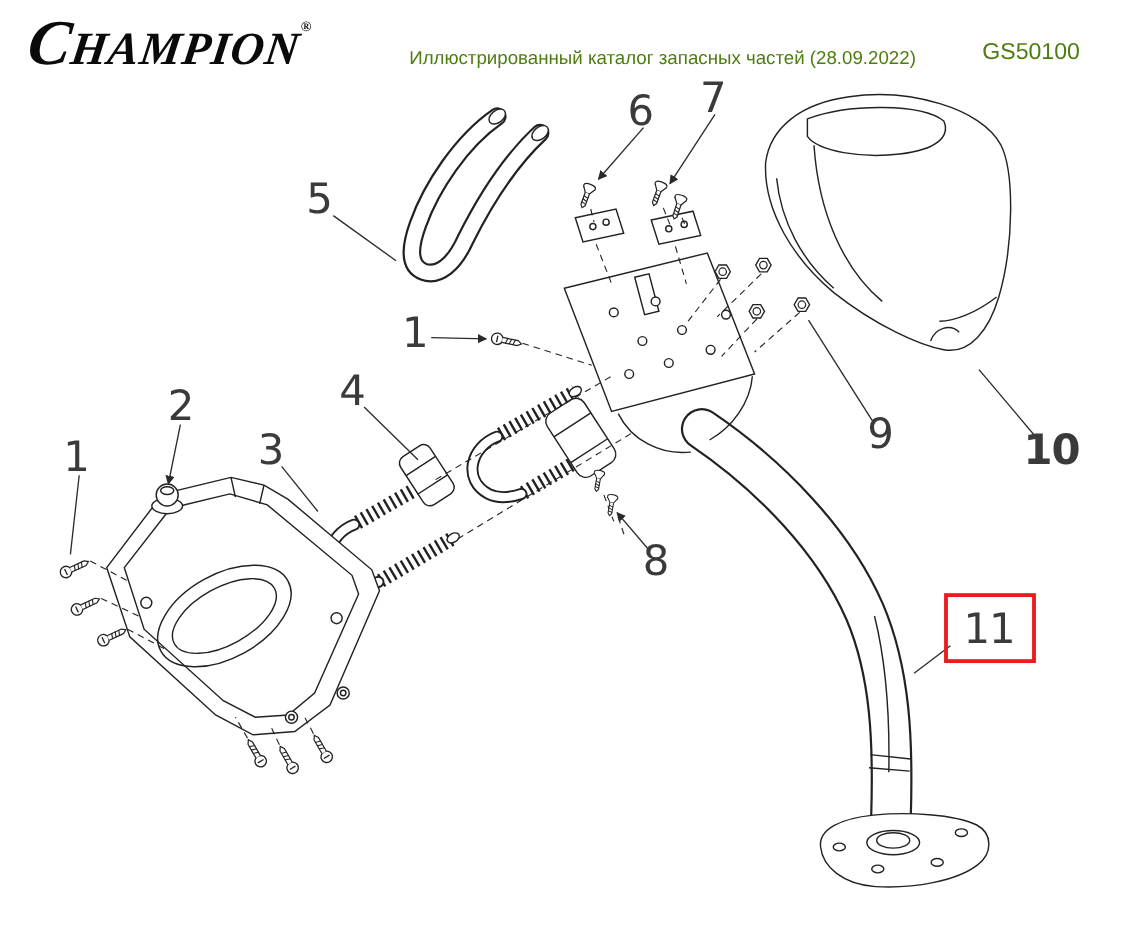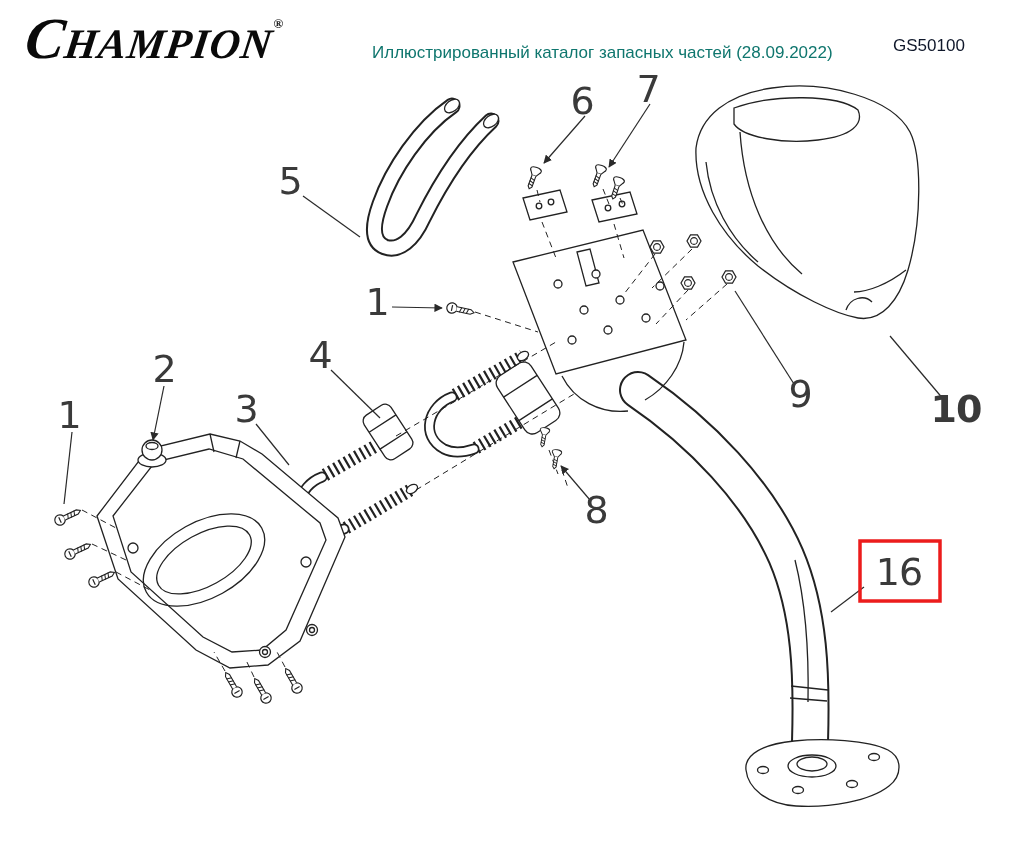--- a/index.html
+++ b/index.html
@@ -35,29 +35,29 @@
   .logo-reg {
     font-size: 13px;
     font-style: normal;
     vertical-align: 30px;
   }
   .doc-title {
     position: absolute;
     left: 372px;
     top: 43px;
     font-size: 17px;
-    color: #0f766e;
+    color: #4d7c0f;
     white-space: nowrap;
   }
   .model {
     position: absolute;
     left: 893px;
     top: 36px;
-    font-size: 17px;
-    color: #0f172a;
+    font-size: 21px;
+    color: #4d7c0f;
     white-space: nowrap;
   }
   
   svg.diagram { position: absolute; left: 0; top: 0; z-index: 1; }
   .ln   { fill: none; stroke: #222; stroke-width: 1.3; }
   .fw   { fill: #fff; stroke: #222; stroke-width: 1.3; }
   .dash { fill: none; stroke: #222; stroke-width: 1; stroke-dasharray: 6 4.5; }
   .lead { fill: none; stroke: #2a2a2a; stroke-width: 1.2; }
   .tube-o { fill: none; stroke: #222; stroke-linecap: round; }
   .tube-i { fill: none; stroke: #fff; stroke-linecap: round; }
@@ -292,15 +292,15 @@
   <div class="callout" style="left:582px; top:101px;">6</div>
   <div class="callout" style="left:648px; top:89px;">7</div>
   <div class="callout" style="left:377px; top:302px;">1</div>
   <div class="callout" style="left:164px; top:369px;">2</div>
   <div class="callout" style="left:69px;  top:415px;">1</div>
   <div class="callout" style="left:246px; top:409px;">3</div>
   <div class="callout" style="left:320px; top:355px;">4</div>
   <div class="callout" style="left:596px; top:510px;">8</div>
   <div class="callout" style="left:800px; top:394px;">9</div>
   <div class="callout" style="left:956px; top:409px;font-weight:bold;">10</div>
-  <div class="callout" style="left:899px; top:572px;">16</div>
+  <div class="callout" style="left:899px; top:572px;">11</div>
 
 </div>
 
 </body></html>

